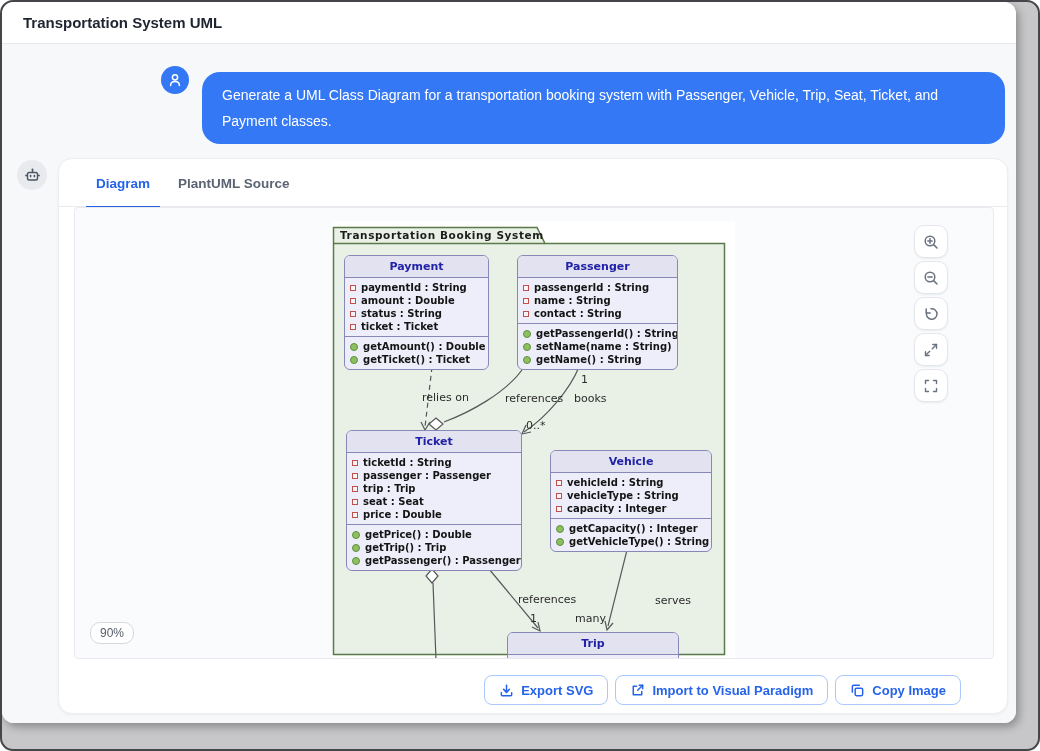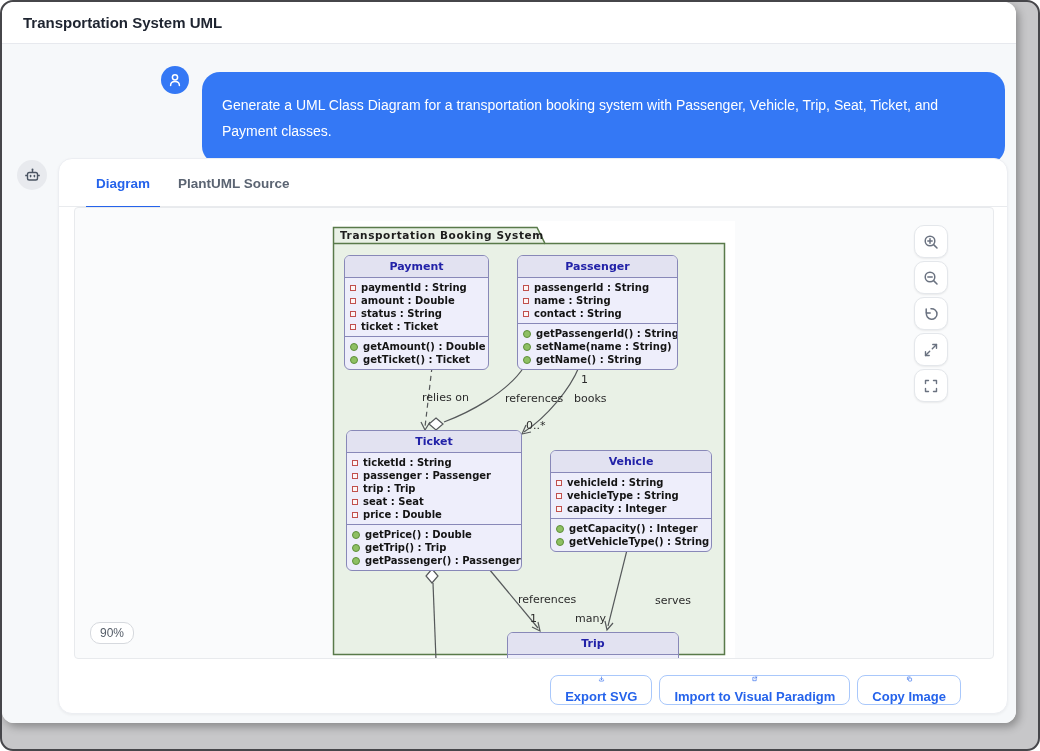--- a/index.html
+++ b/index.html
@@ -7,21 +7,21 @@
   .frame { position:relative; width:1040px; height:751px; background:#c7c7c9; border:2px solid #46464a; border-radius:13px; overflow:hidden; }
   .app { position:absolute; left:0; top:0; width:1014px; height:721px; background:#ffffff; border-radius:12px; overflow:hidden; box-shadow:3px 4px 8px rgba(0,0,0,0.30); }
 
   .titlebar { position:absolute; left:0; top:0; width:100%; height:42px; background:#ffffff; border-bottom:1px solid #e7e9ee; display:flex; align-items:center; padding-left:21px; }
   .titlebar .title { font-size:15px; font-weight:700; color:#1e2430; }
 
   .app-body { position:absolute; left:0; top:42px; width:100%; height:679px; background:#f6f8fa; }
 
   
   .user-avatar { position:absolute; left:159px; top:22px; width:28px; height:28px; border-radius:50%; background:#3478f5; display:flex; align-items:center; justify-content:center; }
-  .user-bubble { position:absolute; left:200px; top:28px; width:803px; background:#3478f5; border-radius:18px; padding:20px 20px; color:#ffffff; font-size:14px; line-height:26px; }
+  .user-bubble { position:absolute; left:200px; top:28px; width:803px; background:#3478f5; border-radius:18px; padding:10px 20px; color:#ffffff; font-size:14px; line-height:26px; }
 
   
   .bot-avatar { position:absolute; left:15px; top:116px; width:30px; height:30px; border-radius:50%; background:#e8eaee; display:flex; align-items:center; justify-content:center; }
   .card { position:absolute; left:56px; top:114px; width:950px; height:556px; background:#ffffff; border:1px solid #eceef2; border-radius:14px; box-shadow:0 1px 3px rgba(0,0,0,0.05); }
 
   .tabbar { position:absolute; left:0; top:0; width:100%; height:48px; border-bottom:1px solid #e9ebee; display:flex; align-items:flex-start; padding-left:27px; }
   .tab { height:48px; display:flex; align-items:center; padding:0 10px; font-size:13.5px; cursor:pointer; position:relative; margin-right:8px; }
   .tab.active { color:#2563eb; font-weight:700; }
   .tab.active::after { content:""; position:absolute; left:0; right:0; bottom:-1px; height:2px; background:#2563eb; }
   .tab.inactive { color:#5b6472; font-weight:700; }
@@ -41,21 +41,21 @@
   .ic-meth { flex:0 0 auto; width:8px; height:8px; border:1px solid #5e8f3a; background:#8ec063; border-radius:50%; margin-right:5px; }
 
   .rel-label { position:absolute; z-index:2; font-size:11px; color:#2b2b2b; white-space:nowrap; }
 
   .zoom-controls { position:absolute; left:839px; top:17px; display:flex; flex-direction:column; gap:3px; z-index:5; }
   .zctl { width:34px; height:33px; background:#ffffff; border:1px solid #e4e7eb; border-radius:10px; display:flex; align-items:center; justify-content:center; box-shadow:0 1px 2px rgba(0,0,0,0.07); cursor:pointer; }
 
   .zoom-badge { position:absolute; left:15px; bottom:14px; background:#ffffff; border:1px solid #d6d9de; border-radius:10px; padding:3px 9px; font-size:12px; color:#555d68; z-index:5; }
 
   .footer-actions { position:absolute; right:46px; bottom:8px; display:flex; gap:7px; }
-  .act-btn { display:flex; align-items:center; gap:7px; height:30px; padding:0 14px; background:#ffffff; border:1px solid #a9c8fb; border-radius:8px; color:#2563eb; font-size:13px; font-weight:700; cursor:pointer;flex-direction:column; }
+  .act-btn { display:flex; align-items:center; gap:7px; height:30px; padding:0 14px; background:#ffffff; border:1px solid #a9c8fb; border-radius:8px; color:#2563eb; font-size:13px; font-weight:700; cursor:pointer; }
 </style>
 </head>
 <body>
 
 <div class="frame">
   <div class="app">
 
     <div class="titlebar">
       <div class="title">Transportation System UML</div>
     </div>

